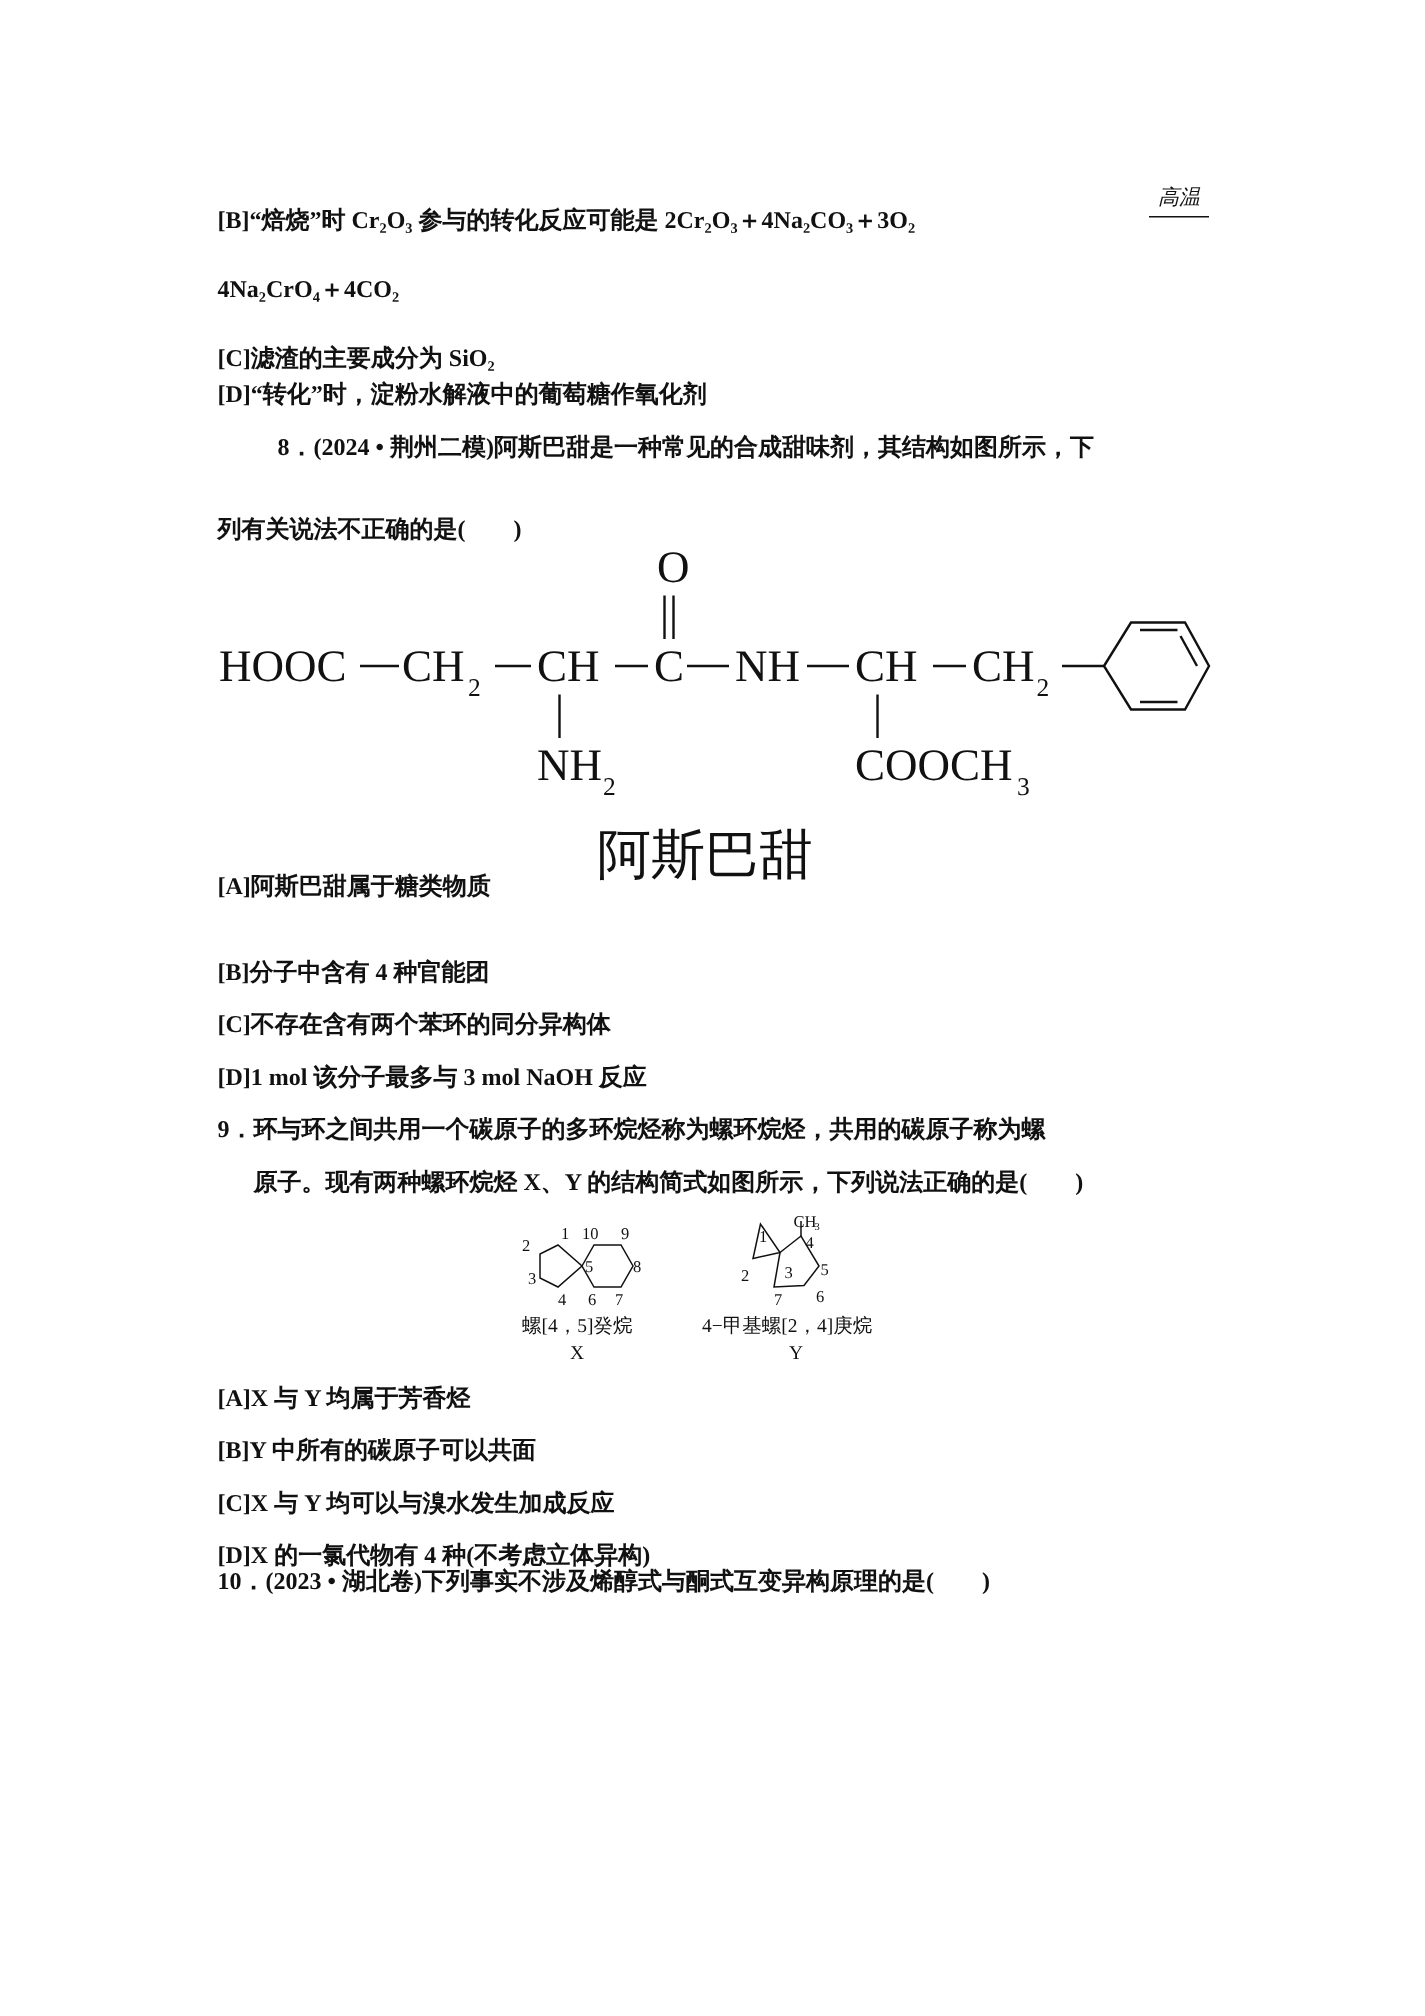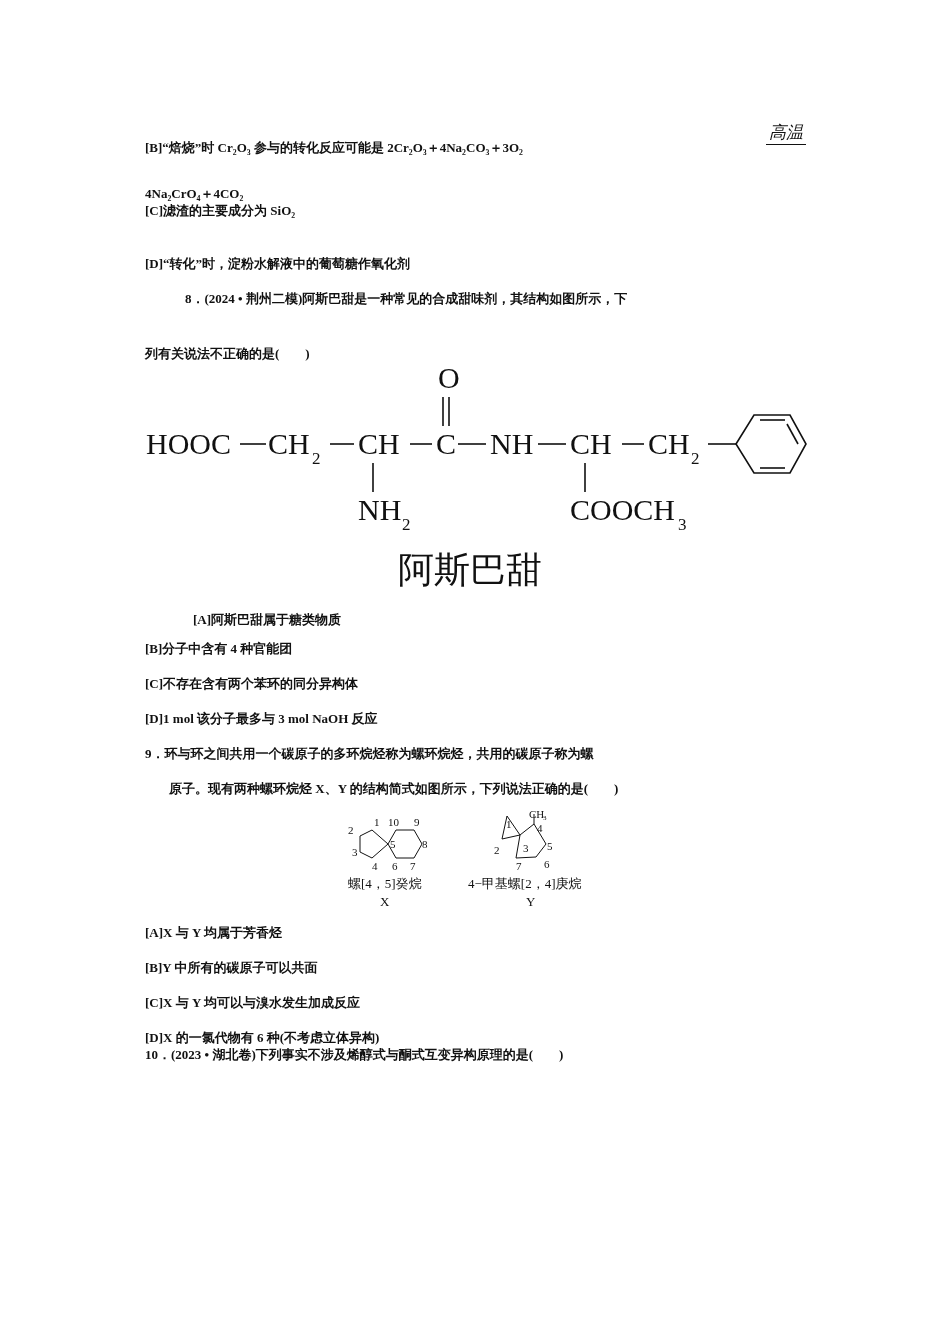--- a/index.html
+++ b/index.html
@@ -1,30 +1,30 @@
 <!DOCTYPE html>
 <html><head>
 <meta charset="utf-8">
 <style>
   html, body { margin:0; padding:0; background:#ffffff; }
   body { width:950px; height:1344px; position:relative; overflow:hidden;
          font-family:"Liberation Serif","DejaVu Serif",serif; color:#111; }
-  .line { position:absolute; left:145px; font-size:13px; font-weight:bold; white-space:nowrap; line-height:22px; }
+  .line { position:absolute; left:145px; font-size:16px; font-weight:bold; white-space:nowrap; line-height:22px; }
   .cond { position:absolute; left:766px; top:124px; width:40px; text-align:center;
-          font-size:17px; font-style:italic; font-weight:normal; border-bottom:1.5px solid #111; line-height:18px; padding-bottom:2px; }
+          font-size:14px; font-style:italic; font-weight:normal; border-bottom:1.5px solid #111; line-height:18px; padding-bottom:2px; }
   .fig { position:absolute; }
   svg text { font-family:"Liberation Serif","DejaVu Serif",serif; }
 </style>
 </head>
 <body>
 
 <div class="line" style="top:137px;">[B]“焙烧”时 Cr₂O₃ 参与的转化反应可能是 2Cr₂O₃＋4Na₂CO₃＋3O₂</div>
 <div class="cond">高温</div>
 <div class="line" style="top:183px;">4Na₂CrO₄＋4CO₂</div>
-<div class="line" style="top:200px;">[C]滤渣的主要成分为 SiO₂</div>
+<div class="line" style="top:229px;">[C]滤渣的主要成分为 SiO₂</div>
 <div class="line" style="top:253px;">[D]“转化”时，淀粉水解液中的葡萄糖作氧化剂</div>
 
 <div class="line" style="top:288px;margin-left:40px;">8．(2024 • 荆州二模)阿斯巴甜是一种常见的合成甜味剂，其结构如图所示，下</div>
 <div class="line" style="top:319px;margin-top:24px;">列有关说法不正确的是(　　)</div>
 
 <svg class="fig" style="left:140px;top:360px;" width="680" height="232" viewBox="0 0 680 232">
   <g font-size="30" fill="#111">
     <text x="298" y="28">O</text>
     <text x="6" y="94">HOOC</text>
     <text x="128" y="94">CH</text>
@@ -53,21 +53,21 @@
     <line x1="233" y1="103" x2="233" y2="132"></line>
     <line x1="445" y1="103" x2="445" y2="132"></line>
     <polygon points="596,84 614,55 650,55 666,84 650,113 614,113"></polygon>
     <line x1="620" y1="60" x2="645" y2="60"></line>
     <line x1="620" y1="108" x2="645" y2="108"></line>
     <line x1="658" y1="84" x2="647" y2="64"></line>
   </g>
   <text x="258" y="222" font-size="36" fill="#111">阿斯巴甜</text>
 </svg>
 
-<div class="line" style="top:609px;margin-left:48px;">[A]阿斯巴甜属于糖类物质</div>
+<div class="line" style="top:581px;">[A]阿斯巴甜属于糖类物质</div>
 <div class="line" style="top:638px;">[B]分子中含有 4 种官能团</div>
 <div class="line" style="top:673px;text-align:right;">[C]不存在含有两个苯环的同分异构体</div>
 <div class="line" style="top:708px;">[D]1 mol 该分子最多与 3 mol NaOH 反应</div>
 
 <div class="line" style="top:743px;">9．环与环之间共用一个碳原子的多环烷烃称为螺环烷烃，共用的碳原子称为螺</div>
 <div class="line" style="top:778px;margin-left:24px;">原子。现有两种螺环烷烃 X、Y 的结构简式如图所示，下列说法正确的是(　　)</div>
 
 <svg class="fig" style="left:330px;top:810px;" width="270" height="102" viewBox="0 0 270 102">
   <g stroke="#111" stroke-width="1" fill="none">
     <polygon points="42,20 30,26 30,42 42,48 58,34"></polygon>
@@ -101,14 +101,14 @@
     <text x="18" y="78">螺[4，5]癸烷</text>
     <text x="50" y="96">X</text>
     <text x="138" y="78">4−甲基螺[2，4]庚烷</text>
     <text x="196" y="96">Y</text>
   </g>
 </svg>
 
 <div class="line" style="top:922px;">[A]X 与 Y 均属于芳香烃</div>
 <div class="line" style="top:957px;">[B]Y 中所有的碳原子可以共面</div>
 <div class="line" style="top:992px;">[C]X 与 Y 均可以与溴水发生加成反应</div>
-<div class="line" style="top:1027px;">[D]X 的一氯代物有 6 种(不考虑立体异构)</div>
+<div class="line" style="top:1027px;">[D]X 的一氯代物有 4 种(不考虑立体异构)</div>
 <div class="line" style="top:1044px;">10．(2023 • 湖北卷)下列事实不涉及烯醇式与酮式互变异构原理的是(　　)</div>
 
 </body></html>

